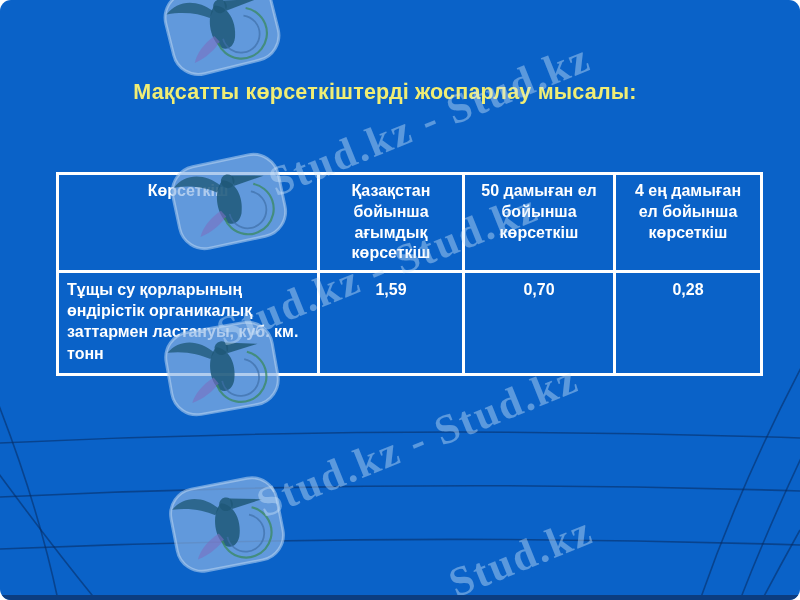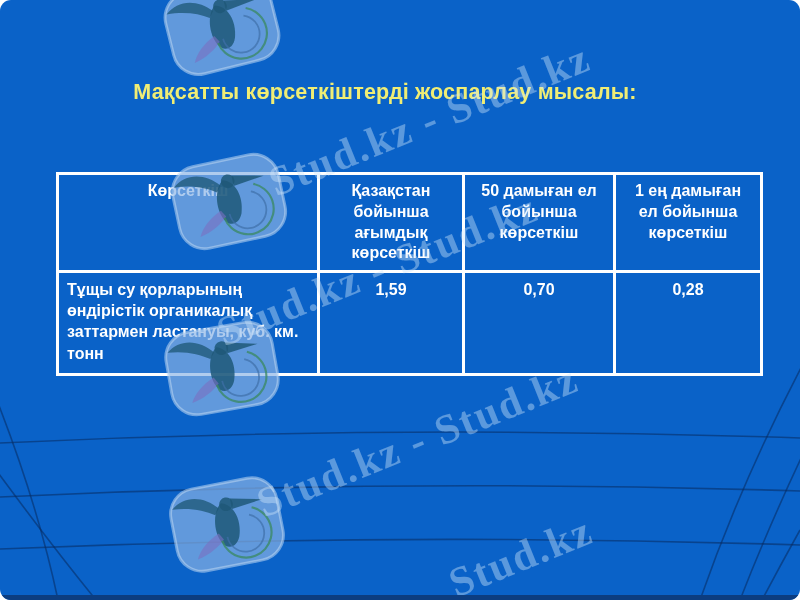--- a/index.html
+++ b/index.html
@@ -69,21 +69,21 @@
         <col class="c1">
         <col class="c2">
         <col class="c3">
         <col class="c4">
       </colgroup>
     <tbody>
         <tr>
       <th>Көрсеткіш</th>
       <th>Қазақстан бойынша ағымдық көрсеткіш</th>
       <th>50 дамыған ел бойынша көрсеткіш</th>
-      <th>1 ең дамыған ел бойынша көрсеткіш</th>
+      <th>4 ең дамыған ел бойынша көрсеткіш</th>
     </tr>
     <tr>
       <td class="indicator-name">Тұщы су қорларының өндірістік органикалық заттармен ластануы, куб. км. тонн</td>
       <td class="value-cell">1,59</td>
       <td class="value-cell">0,70</td>
       <td class="value-cell">0,28</td>
     </tr>
   </tbody>
     </table>
 

